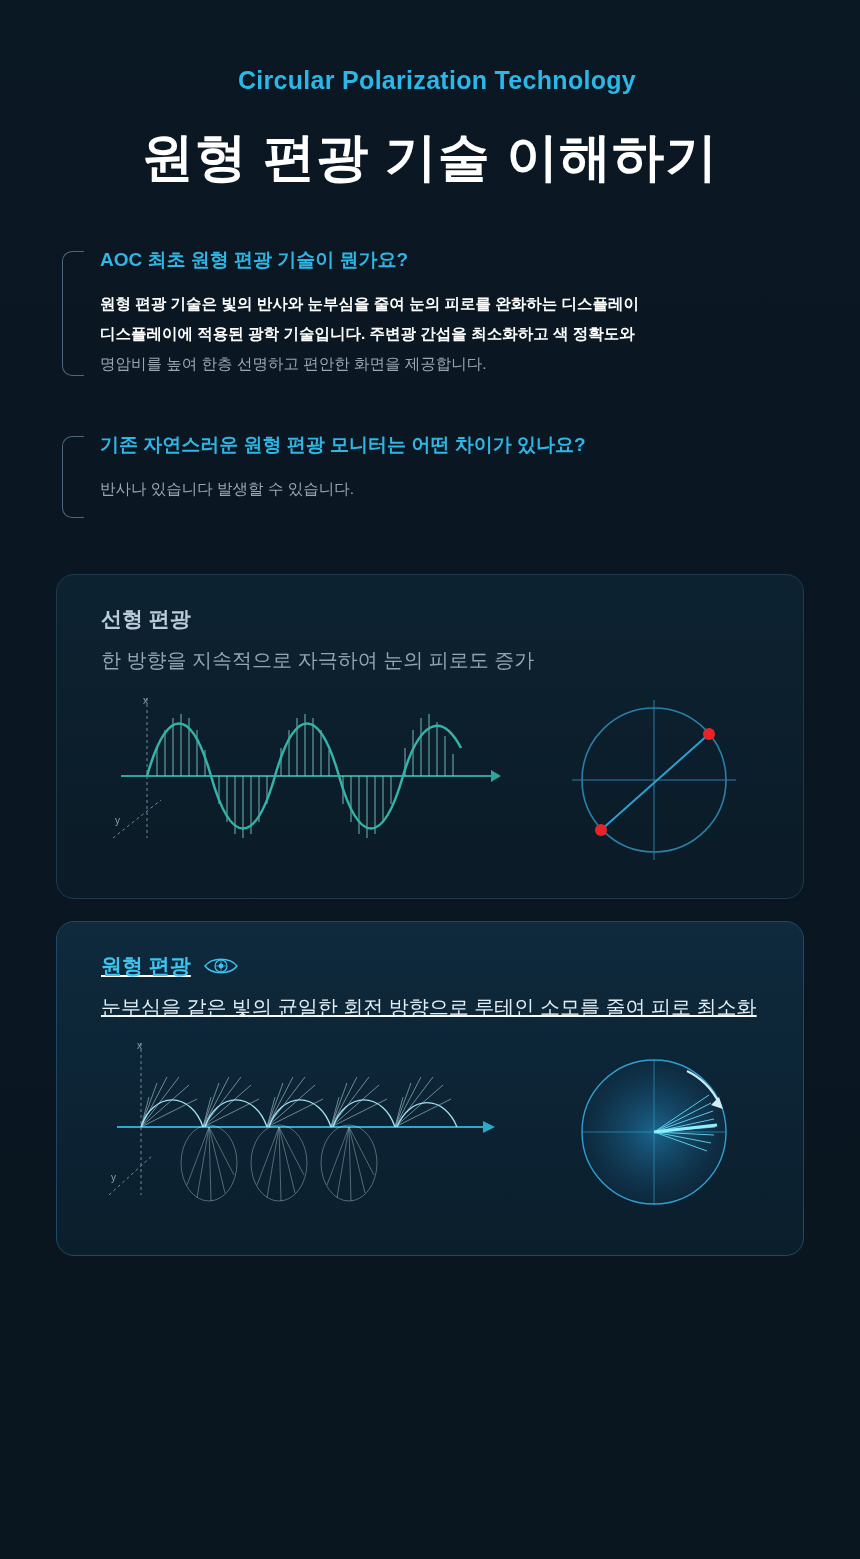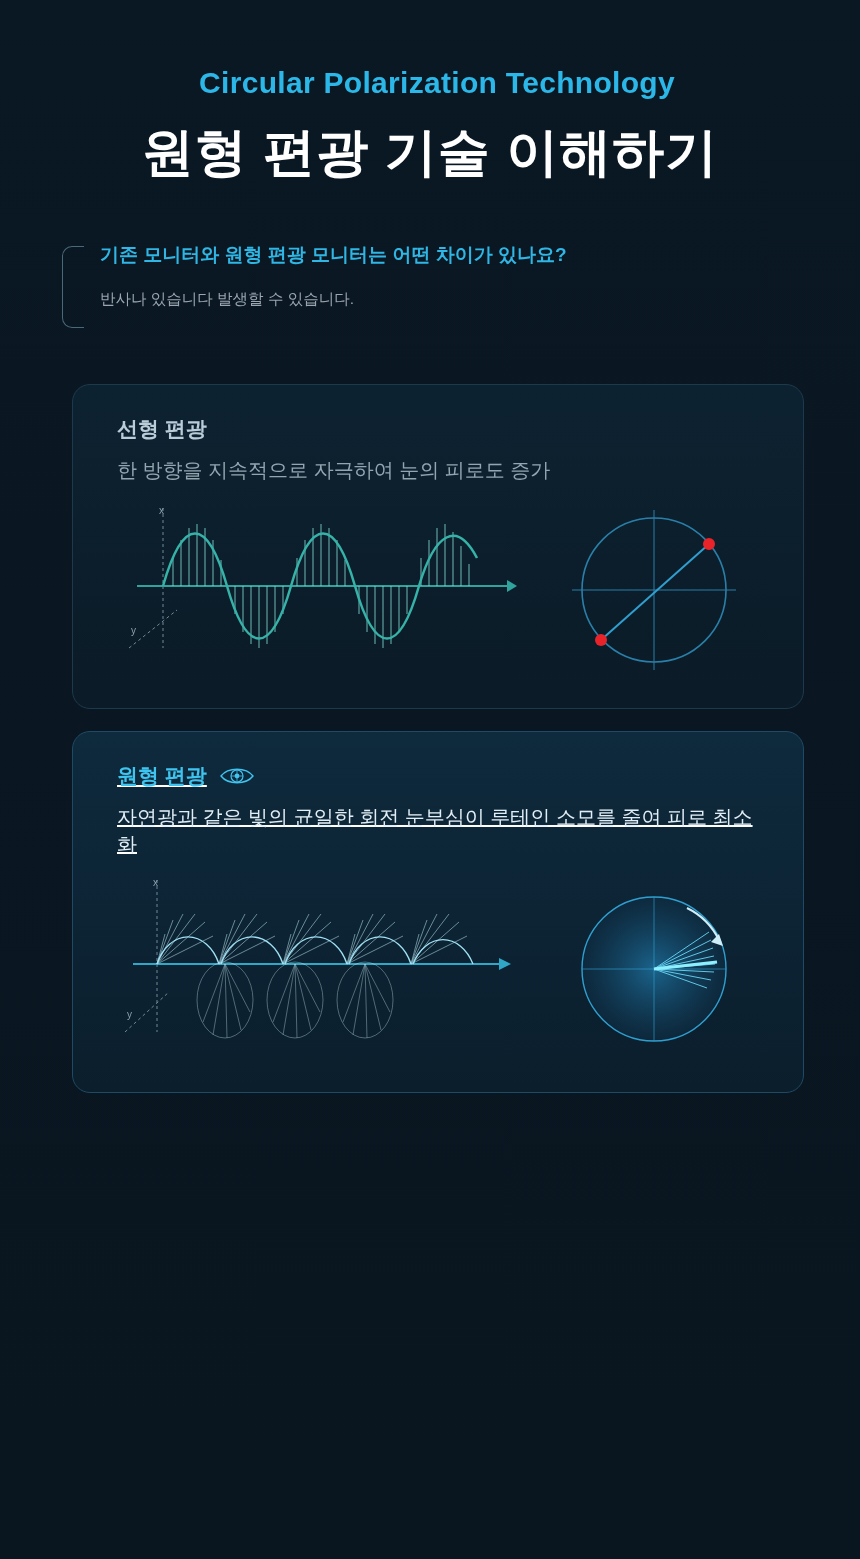--- a/index.html
+++ b/index.html
@@ -21,28 +21,28 @@
     background: linear-gradient(180deg, #0a1823 0%, #0a1722 40%, #091620 100%);
     position: relative;
   }
 
   
   .header {
     padding-top: 66px;
     text-align: center;
   }
   .eyebrow {
-    font-size: 30px;
+    font-size: 25px;
     font-weight: bold;
     color: #2bb8e8;
     letter-spacing: 0.3px;
     padding-left: 14px;
   }
   .main-title {
-    margin-top: 18px;
+    margin-top: 28px;
     font-size: 52px;
     font-weight: bold;
     color: #ffffff;
     letter-spacing: 1px;
   }
 
   
   .qa-wrap {
     margin-top: 54px;
     padding: 0 56px 0 56px;
@@ -74,21 +74,21 @@
     font-size: 15.5px;
     line-height: 1.95;
     color: #c3ccd3;
   }
   .qa-line.strong { color: #ffffff; font-weight: bold; }
   .qa-line.dim { color: #9aa7b1; }
   .qa-gap { height: 18px; }
 
   
   .panel {
-    margin: 0 56px 22px 72px;
+    margin: 0 56px 22px 56px;
     border-radius: 18px;
     border: 1px solid #1d3a4d;
     background: linear-gradient(180deg, #0d2231 0%, #0b1b27 100%);
     padding: 30px 44px 26px 44px;
     position: relative;
   }
   .panel.circular {
     background: linear-gradient(180deg, #0e2a3d 0%, #0b1e2c 100%);
     border-color: #1f4a66;
     text-decoration: underline;
@@ -123,24 +123,31 @@
 
 <div class="page">
 
   <div class="header">
     <div class="eyebrow">Circular Polarization Technology</div>
     <div class="main-title">원형 편광 기술 이해하기</div>
   </div>
 
   <div class="qa-wrap">
 
-
     <div class="qa-block">
       <div class="qa-bracket"></div>
-      <div class="qa-question">기존 모니터와 원형 편광 모니터는 어떤 차이가 있나요?</div>
+      <div class="qa-question">AOC 최초 원형 편광 기술이 뭔가요?</div>
+      <div class="qa-line strong">원형 편광 기술은 빛의 반사와 눈부심을 줄여 눈의 피로를 완화하는 디스플레이</div>
+      <div class="qa-line strong">디스플레이에 적용된 광학 기술입니다. 주변광 간섭을 최소화하고 색 정확도와</div>
+      <div class="qa-line dim">명암비를 높여 한층 선명하고 편안한 화면을 제공합니다.</div>
+    </div>
+
+    <div class="qa-block">
+      <div class="qa-bracket"></div>
+      <div class="qa-question">기존 자연스러운 원형 편광 모니터는 어떤 차이가 있나요?</div>
       <div class="qa-line dim">반사나 있습니다 발생할 수 있습니다.</div>
       <div class="qa-gap"></div>
     </div>
 
   </div>
 
   <div class="panel">
     <div class="panel-title">
       <span>선형 편광</span>
     </div>
@@ -218,21 +225,21 @@
       <span>원형 편광</span>
       <span class="eye-icon">
         <svg width="36" height="20" viewBox="0 0 36 20">
           <path d="M2,10 C9,1 27,1 34,10 C27,19 9,19 2,10 Z" fill="none" stroke="#3fc3ef" stroke-width="1.4"></path>
           <circle cx="18" cy="10" r="6" fill="none" stroke="#3fc3ef" stroke-width="1.2"></circle>
           <circle cx="18" cy="10" r="2.4" fill="#3fc3ef"></circle>
           <path d="M12,10 L24,10 M18,4 L18,16" stroke="#3fc3ef" stroke-width="0.8"></path>
         </svg>
       </span>
     </div>
-    <div class="panel-sub">자연광과 같은 빛의 균일한 회전 눈부심이 루테인 소모를 줄여 피로 최소화</div>
+    <div class="panel-sub">눈부심을 같은 빛의 균일한 회전 방향으로 루테인 소모를 줄여 피로 최소화</div>
     <div class="panel-figs">
 
       <div class="fig-left">
         <svg width="400" height="190" viewBox="0 0 400 190">
           <line x1="40" y1="8" x2="40" y2="160" stroke="#6f8a98" stroke-width="1" stroke-dasharray="3,3"></line>
           <line x1="8" y1="160" x2="52" y2="120" stroke="#6f8a98" stroke-width="1" stroke-dasharray="3,3"></line>
           <line x1="16" y1="92" x2="382" y2="92" stroke="#2fa8c8" stroke-width="2"></line>
           <polygon points="382,86 394,92 382,98" fill="#2fa8c8"></polygon>
           <text x="36" y="14" fill="#8aa0ac" font-size="10" font-family="Liberation Sans, sans-serif">x</text>
           <text x="10" y="146" fill="#8aa0ac" font-size="10" font-family="Liberation Sans, sans-serif">y</text>

